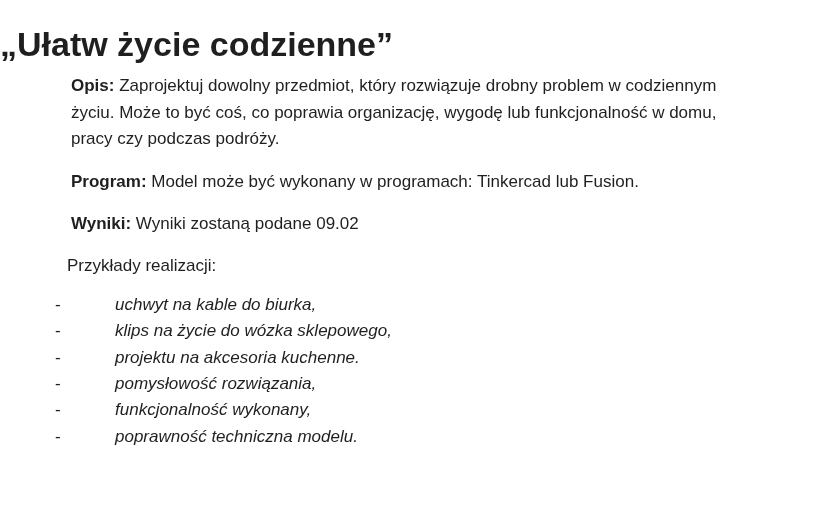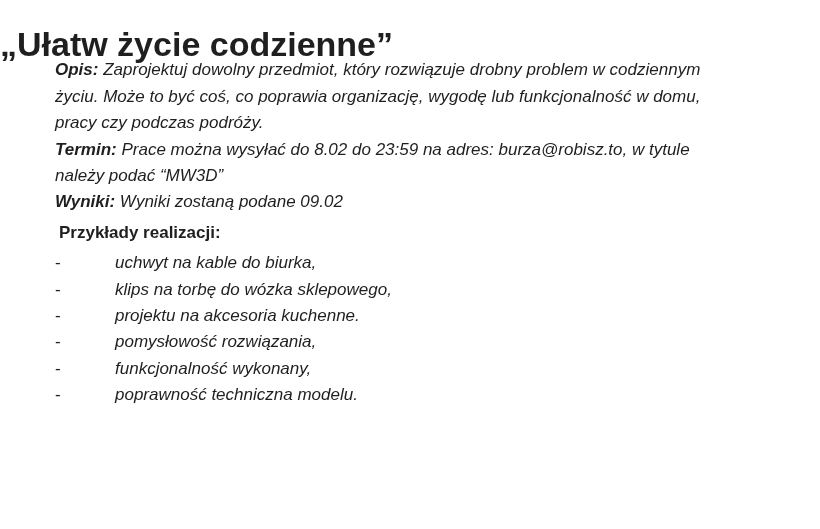--- a/index.html
+++ b/index.html
@@ -22,29 +22,28 @@
   }
   .doc-title {
     text-align: left;
     font-weight: bold;
     margin: 0 0 0 0;
     
     margin-left: -55px;
     margin-right: -78px;
   }
   p.para {
-    margin: 0;
-    font-style: italic;
+    margin: 16px;
   }
   p.para strong {
     font-weight: bold;
   }
   .section-heading {
-    margin: 4px;
-    font-weight: bold;
+    margin: 12px;
+    font-weight: normal;
   }
   .bullet-row {
     display: flex;
     margin: 0;
   }
   .bullet-dash {
     flex: 0 0 60px;
   }
   .bullet-text {
     flex: 1 1 auto;
@@ -55,39 +54,39 @@
 <body>
 
 <div class="page">
 
   <h1 class="doc-title">„Ułatw życie codzienne”</h1>
 
   <p class="para">
     <strong>Opis:</strong><span> Zaprojektuj dowolny przedmiot, który rozwiązuje drobny problem w codziennym życiu. Może to być coś, co poprawia organizację, wygodę lub funkcjonalność w domu, pracy czy podczas podróży.</span>
   </p>
 
+  <p class="para">
+    <strong>Program:</strong><span> Model może być wykonany w programach: Tinkercad lub Fusion.</span>
+  </p>
 
 
-  <p class="para">
-    <strong>Termin:</strong><span> Prace można wysyłać do 8.02 do 23:59 na adres: burza@robisz.to, w tytule należy podać “MW3D”</span>
-  </p>
 
   <p class="para">
     <strong>Wyniki:</strong><span> Wyniki zostaną podane 09.02</span>
   </p>
 
   <p class="section-heading">Przykłady realizacji:</p>
 
   <div class="bullet-row">
     <span class="bullet-dash">-</span>
     <span class="bullet-text">uchwyt na kable do biurka,</span>
   </div>
   <div class="bullet-row">
     <span class="bullet-dash">-</span>
-    <span class="bullet-text">klips na torbę do wózka sklepowego,</span>
+    <span class="bullet-text">klips na życie do wózka sklepowego,</span>
   </div>
   <div class="bullet-row">
     <span class="bullet-dash">-</span>
     <span class="bullet-text">projektu na akcesoria kuchenne.</span>
   </div>
 
 
   <div class="bullet-row">
     <span class="bullet-dash">-</span>
     <span class="bullet-text">pomysłowość rozwiązania,</span>

